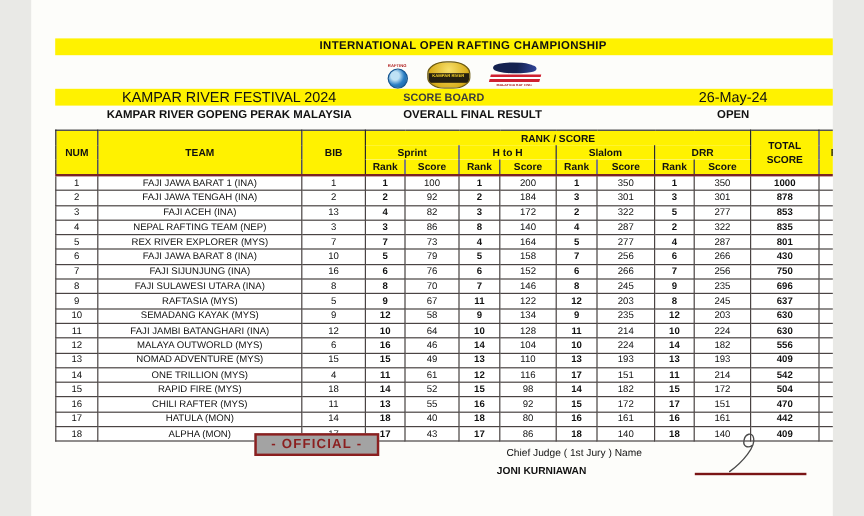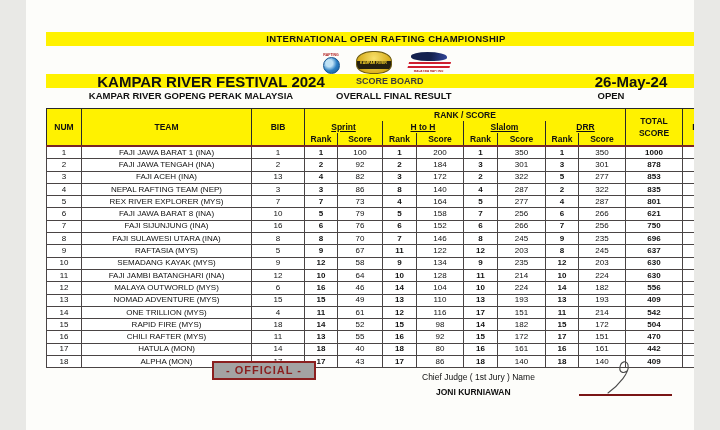--- a/index.html
+++ b/index.html
@@ -45,54 +45,54 @@
     transform:skewX(-15deg);
   }
   .logo-cap-sm { font-size:3px; font-weight:bold; color:#b02020; line-height:3.6px; white-space:nowrap; }
   
   .band { position:absolute; left:20px; width:680px; display:flex; align-items:center; }
   .band-event { top:74px; height:14px; background:var(--yellow,#FFF200); }
   .band-loc   { top:88px; height:15px; background:transparent; }
   .band .cell-l { width:290px; text-align:center; }
   .band .cell-m { width:160px; text-align:left; }
   .band .cell-r { flex:1; text-align:center; }
-  .t-bold { font-weight:bold; font-size:15px;margin-left:20px; }
+  .t-bold { font-weight:normal; font-size:12px; }
   .t-mid  { font-weight:600; font-size:9px; color:#3c3c3c; }
   .t-loc  { font-weight:bold; font-size:9.5px; }
   
   table.score {
     position:absolute; left:20px; top:108px; width:680px;
     border-collapse:collapse; table-layout:fixed;
     border:1.5px solid #1c1c1c;
   }
   table.score thead th {
     background:var(--yellow,#FFF200); font-size:8.5px; font-weight:bold;
     border:1px solid #2a2a2a; padding:0; line-height:12px; overflow:hidden;
   }
   table.score thead { border-bottom:2px solid #7a2525; }
   th.no-b { border-bottom:none !important; }
-  th.no-tb { border-top:none !important; border-bottom:none !important;text-decoration:underline; }
+  th.no-tb { border-top:none !important; border-bottom:none !important; }
   th.no-t { border-top:none !important; }
   th.wrap { line-height:11px; }
   table.score td {
     border:1px solid #4a4444; font-size:8px; line-height:1;
     padding:1.5px 2px; background:#fff; height:8.3px; overflow:hidden; white-space:nowrap;
   }
   td.c { text-align:center; }
   td.b { font-weight:bold; }
   td.team { text-align:center; padding-left:4px; }
   
   .official-box {
     position:absolute; left:186px; top:361px;
     border:2px solid var(--offred,#8b1f1f); color:var(--offred,#8b1f1f);
     font-weight:bold; font-size:11px; letter-spacing:1px;
     padding:1px 12px 2px 12px; background:#a3a3a3;
   }
   .judge-label { position:absolute; left:396px; top:372px; font-size:8.5px; font-weight:normal; }
-  .judge-name  { position:absolute; left:410px; top:387px; font-size:8.5px; font-weight:bold; }
+  .judge-name  { position:absolute; left:388px; top:387px; font-size:8.5px; font-weight:bold; }
   .signature   { position:absolute; left:580px; top:359px; }
   .sig-line    {
     position:absolute; left:553px; top:394px; width:93px; height:2px;
     background:var(--sigline,#7a1515);
   }
 </style>
 </head>
 <body>
 
 <div class="page">
@@ -251,21 +251,21 @@
       <td class="team">FAJI JAWA BARAT 8 (INA)</td>
       <td class="c">10</td>
       <td class="c b">5</td>
       <td class="c">79</td>
       <td class="c b">5</td>
       <td class="c">158</td>
       <td class="c b">7</td>
       <td class="c">256</td>
       <td class="c b">6</td>
       <td class="c">266</td>
-      <td class="c b">621</td>
+      <td class="c b">430</td>
       <td class="c b">6</td>
     </tr>
         <tr>
       <td class="c">7</td>
       <td class="team">FAJI SIJUNJUNG (INA)</td>
       <td class="c">16</td>
       <td class="c b">6</td>
       <td class="c">76</td>
       <td class="c b">6</td>
       <td class="c">152</td>

